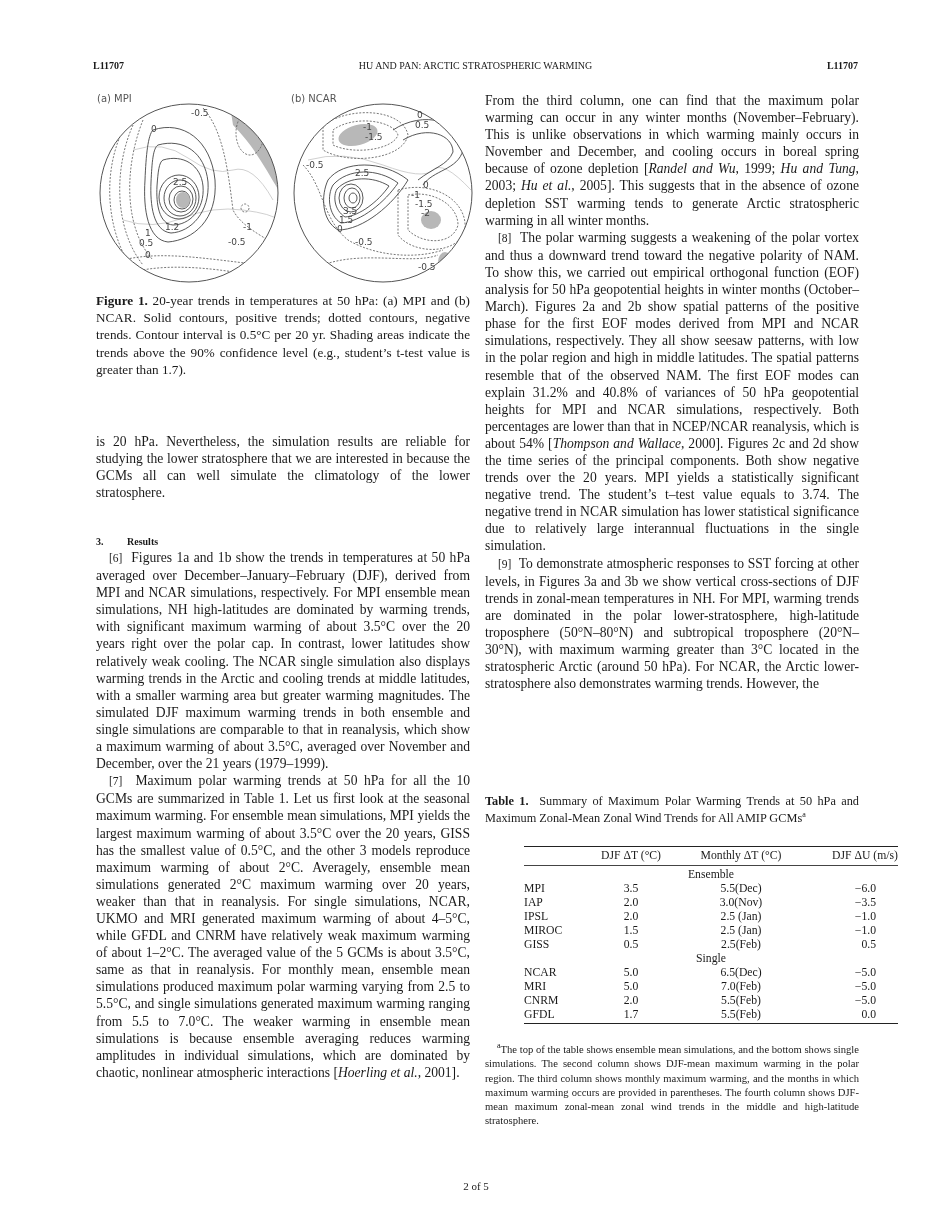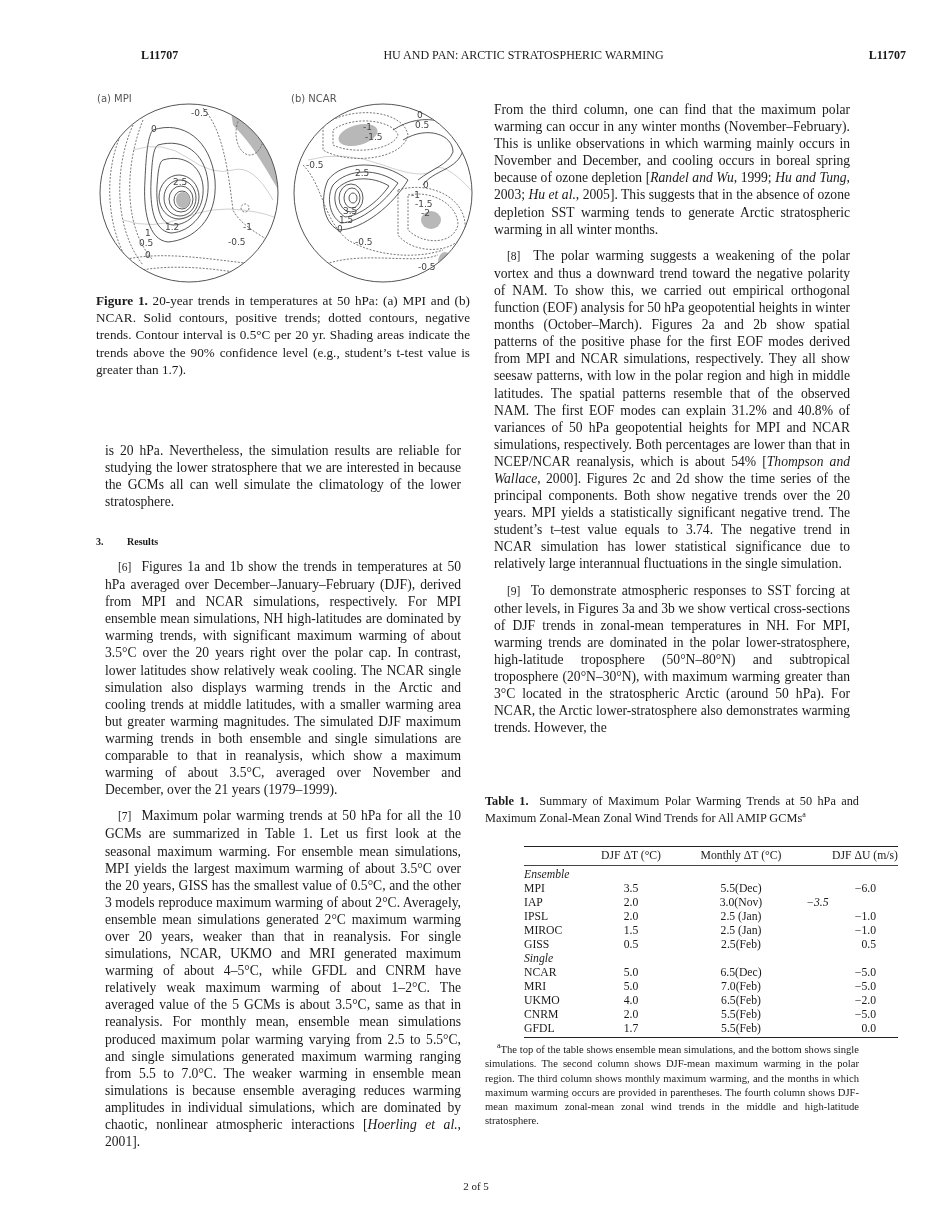--- a/index.html
+++ b/index.html
@@ -1,24 +1,24 @@
 <!DOCTYPE html>
 <html><head>
 <meta charset="utf-8">
 <style>
   html, body { margin:0; padding:0; background:#ffffff; }
   body { width:952px; height:1232px; position:relative; overflow:hidden;
          font-family:"Liberation Serif", "DejaVu Serif", serif; color:#1a1a1a; }
-  .header { position:absolute; top:48px; left:93px; width:765px; height:16px; font-size:12px;margin-left:48px; }
+  .header { position:absolute; top:60px; left:93px; width:765px; height:16px; font-size:10px; }
   .header .l { position:absolute; left:0; top:0; font-weight:bold; }
   .header .c { position:absolute; left:0; right:0; text-align:center; top:0; }
   .header .r { position:absolute; right:0; top:0; font-weight:bold; }
 
   .col { position:absolute; width:374px; font-size:13.6px; line-height:17.1px; text-align:justify; }
-  .col p { margin:9px; }
+  .col p { margin:0; }
   .indent { text-indent:13px; }
   .pnum { font-size:11.5px; }
   i { font-style:italic; }
 
   .fig { position:absolute; left:93px; top:90px; width:385px; height:195px; }
   .fig svg { display:block; }
 
   .figcap { position:absolute; left:96px; top:292px; width:374px; font-size:13.2px; line-height:17.2px; text-align:justify; }
   .figcap b { font-weight:bold; }
 
@@ -31,21 +31,21 @@
 
   .tcap { position:absolute; left:485px; top:793px; width:374px; font-size:12.3px; line-height:16.5px; text-align:justify; }
   .tcap b { font-weight:bold; }
   sup { font-size:8px; vertical-align:super; line-height:0; }
 
   table.t1 { position:absolute; left:485px; top:846px; width:374px; border-collapse:collapse; font-size:11.7px; line-height:14.0px;margin-left:39px; }
   table.t1 th { font-weight:normal; text-align:center; padding:2px 0 2px 0; border-top:1.4px solid #222; border-bottom:1px solid #444; }
   table.t1 th.first { text-align:left; }
   table.t1 td { padding:0; text-align:center; white-space:pre; }
   table.t1 td.name { text-align:left; }
-  table.t1 td.grp { font-style:italic; text-align:left; }
+  table.t1 td.grp { text-align:center; }
   table.t1 tr.last td { border-bottom:1.2px solid #222; padding-bottom:1px; }
 
   .tnote { position:absolute; left:485px; top:1043px; width:374px; font-size:10.6px; line-height:14.3px; text-align:justify; text-indent:12px; }
 
   .footer { position:absolute; top:1180px; left:0; width:952px; text-align:center; font-size:11px; }
 </style>
 </head>
 <body>
 
 <div class="header">
@@ -203,21 +203,21 @@
       <tr>
         <td class="name">MPI</td>
         <td>3.5</td>
         <td>5.5(Dec)</td>
         <td style="text-align: right; padding-right: 22px;">−6.0</td>
       </tr>
       <tr>
         <td class="name">IAP</td>
         <td>2.0</td>
         <td>3.0(Nov)</td>
-        <td style="text-align: left; padding-right: 22px; font-style: italic;">−3.5</td>
+        <td style="text-align: right; padding-right: 22px;">−3.5</td>
       </tr>
       <tr>
         <td class="name">IPSL</td>
         <td>2.0</td>
         <td>2.5 (Jan)</td>
         <td style="text-align: right; padding-right: 22px;">−1.0</td>
       </tr>
       <tr>
         <td class="name">MIROC</td>
         <td>1.5</td>
@@ -237,26 +237,20 @@
         <td class="name">NCAR</td>
         <td>5.0</td>
         <td>6.5(Dec)</td>
         <td style="text-align: right; padding-right: 22px;">−5.0</td>
       </tr>
       <tr>
         <td class="name">MRI</td>
         <td>5.0</td>
         <td>7.0(Feb)</td>
         <td style="text-align: right; padding-right: 22px;">−5.0</td>
-      </tr>
-      <tr>
-        <td class="name">UKMO</td>
-        <td>4.0</td>
-        <td>6.5(Feb)</td>
-        <td style="text-align: right; padding-right: 22px;">−2.0</td>
       </tr>
       <tr>
         <td class="name">CNRM</td>
         <td>2.0</td>
         <td>5.5(Feb)</td>
         <td style="text-align: right; padding-right: 22px;">−5.0</td>
       </tr>
       <tr class="last">
         <td class="name">GFDL</td>
         <td>1.7</td>

